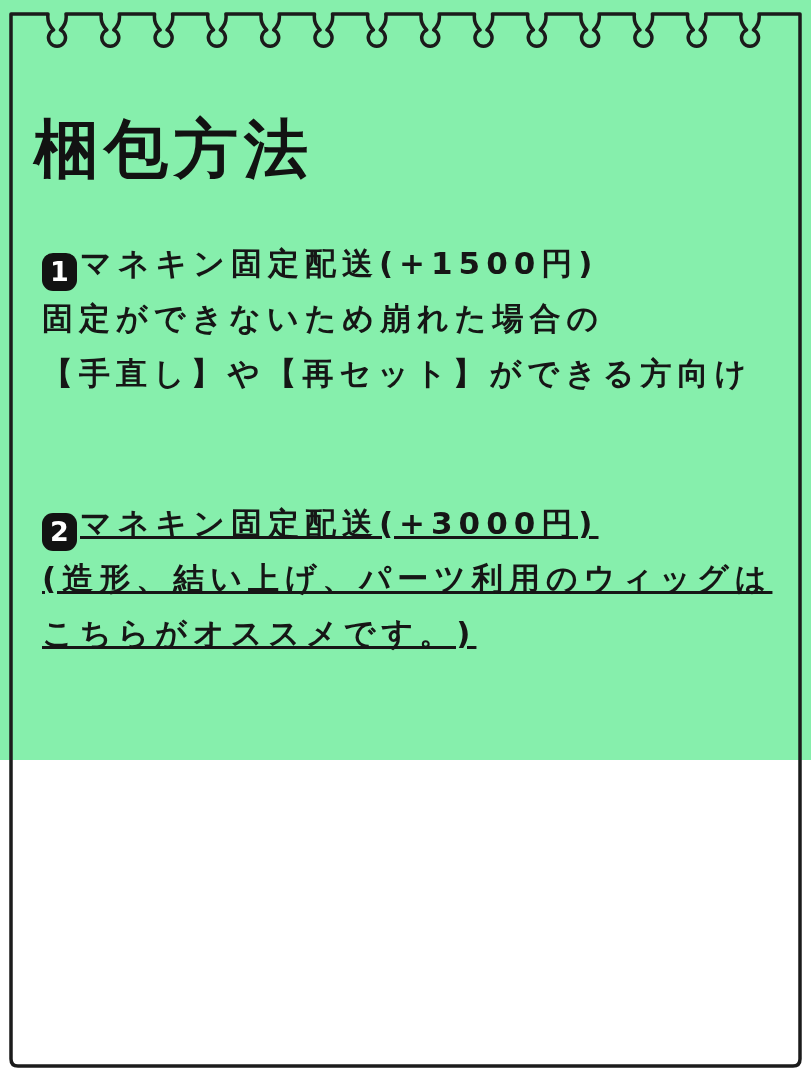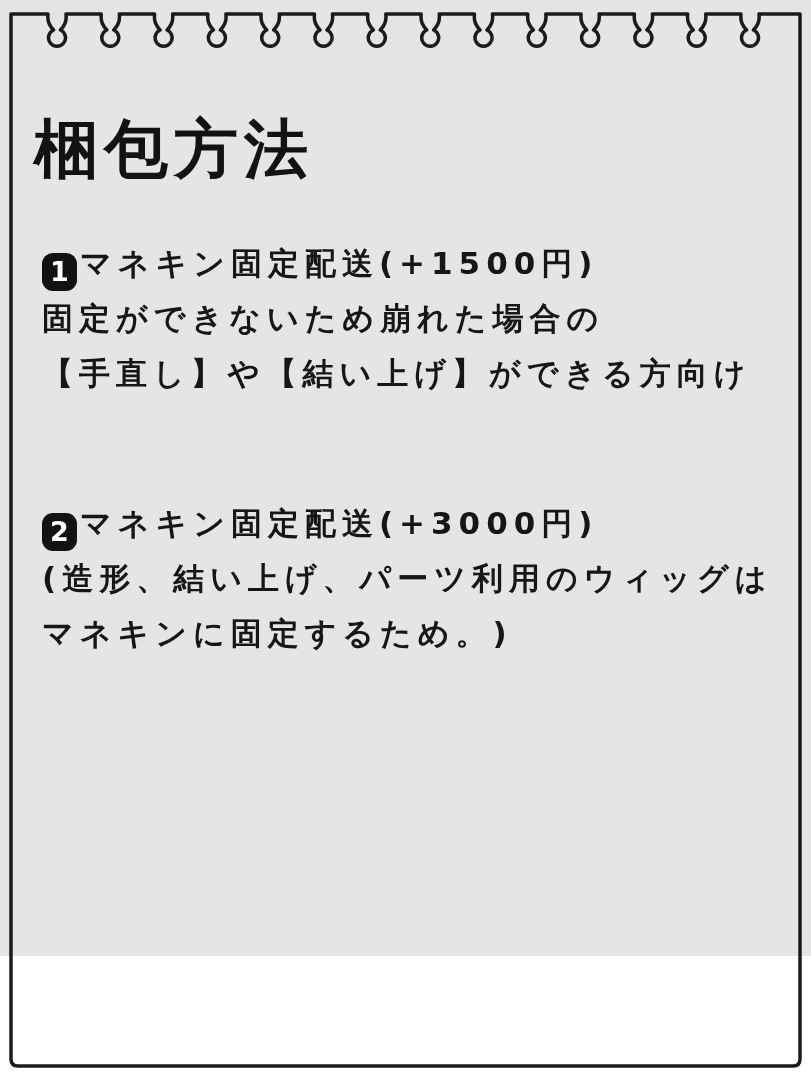--- a/index.html
+++ b/index.html
@@ -4,22 +4,22 @@
 <style>
   * { margin: 0; padding: 0; box-sizing: border-box; }
   html, body {
     width: 811px; height: 1080px;
     background: #ffffff;
     font-family: "DejaVu Sans", sans-serif;
     overflow: hidden;
   }
   .page {
     position: relative;
-    width: 811px; height: 956px;
-    background: #e5e5e5;
+    width: 811px; height: 760px;
+    background: #86efac;
     color: var(--ink, #161616);
   }
   .binding-svg {
     position: absolute;
     left: 0; top: 0;
     width: 811px; height: 1080px;
     pointer-events: none;
   }
   .title {
     position: absolute;
@@ -38,21 +38,21 @@
     letter-spacing: 6px;
     color: #161616;
     white-space: nowrap;
   }
   .section .line, .section .heading-line {
     height: 55px;
     line-height: 55px;
     white-space: nowrap;
   }
   .sec-1 { top: 236px; }
-  .sec-2 { top: 496px; }
+  .sec-2 { top: 496px; text-decoration: underline; }
   .num-badge {
     display: inline-block;
     width: 35px; height: 38px;
     background: #121212;
     color: #ffffff;
     border-radius: 11px;
     font-size: 27px;
     font-weight: 700;
     line-height: 38px;
     text-align: center;
@@ -85,25 +85,25 @@
     <path id="border-path" fill="none" stroke="#1b1b1b" stroke-width="3.5" stroke-linecap="round" stroke-linejoin="round" d="M 11 16 L 11 14 L 48.0 14 C 47.0 22 50.0 26 53.5 30 A 8.5 8.5 0 1 0 60.5 30 C 64.0 26 67.0 22 66.0 14 L 101.3 14 C 100.3 22 103.3 26 106.8 30 A 8.5 8.5 0 1 0 113.8 30 C 117.3 26 120.3 22 119.3 14 L 154.6 14 C 153.6 22 156.6 26 160.1 30 A 8.5 8.5 0 1 0 167.1 30 C 170.6 26 173.6 22 172.6 14 L 207.9 14 C 206.9 22 209.9 26 213.4 30 A 8.5 8.5 0 1 0 220.4 30 C 223.9 26 226.9 22 225.9 14 L 261.2 14 C 260.2 22 263.2 26 266.7 30 A 8.5 8.5 0 1 0 273.7 30 C 277.2 26 280.2 22 279.2 14 L 314.5 14 C 313.5 22 316.5 26 320.0 30 A 8.5 8.5 0 1 0 327.0 30 C 330.5 26 333.5 22 332.5 14 L 367.8 14 C 366.8 22 369.8 26 373.3 30 A 8.5 8.5 0 1 0 380.3 30 C 383.8 26 386.8 22 385.8 14 L 421.2 14 C 420.2 22 423.2 26 426.7 30 A 8.5 8.5 0 1 0 433.7 30 C 437.2 26 440.2 22 439.2 14 L 474.5 14 C 473.5 22 476.5 26 480.0 30 A 8.5 8.5 0 1 0 487.0 30 C 490.5 26 493.5 22 492.5 14 L 527.8 14 C 526.8 22 529.8 26 533.3 30 A 8.5 8.5 0 1 0 540.3 30 C 543.8 26 546.8 22 545.8 14 L 581.1 14 C 580.1 22 583.1 26 586.6 30 A 8.5 8.5 0 1 0 593.6 30 C 597.1 26 600.1 22 599.1 14 L 634.4 14 C 633.4 22 636.4 26 639.9 30 A 8.5 8.5 0 1 0 646.9 30 C 650.4 26 653.4 22 652.4 14 L 687.7 14 C 686.7 22 689.7 26 693.2 30 A 8.5 8.5 0 1 0 700.2 30 C 703.7 26 706.7 22 705.7 14 L 741.0 14 C 740.0 22 743.0 26 746.5 30 A 8.5 8.5 0 1 0 753.5 30 C 757.0 26 760.0 22 759.0 14 L 800 14 L 800 1059 Q 800 1066 793 1066 L 18 1066 Q 11 1066 11 1059 L 11 14"></path>
   </svg>
 
   <h1 class="title">梱包方法</h1>
 
   <div class="section sec-1">
     <div class="heading-line">
       <span class="num-badge">1</span><span>マネキン固定配送(+1500円)</span>
     </div>
     <div class="line">固定ができないため崩れた場合の</div>
-    <div class="line">【手直し】や【結い上げ】ができる方向け</div>
+    <div class="line">【手直し】や【再セット】ができる方向け</div>
   </div>
 
   <div class="section sec-2">
     <div class="heading-line">
       <span class="num-badge">2</span><span>マネキン固定配送(+3000円)</span>
     </div>
     <div class="line">(造形、結い上げ、パーツ利用のウィッグは</div>
-    <div class="line">マネキンに固定するため。)</div>
+    <div class="line">こちらがオススメです。)</div>
   </div>
 
 
 </div>
 
 </body></html>

